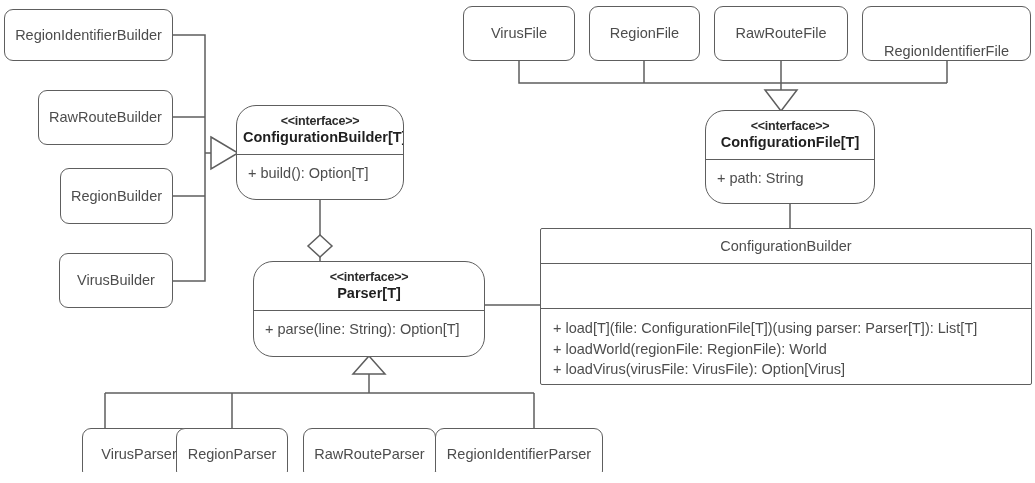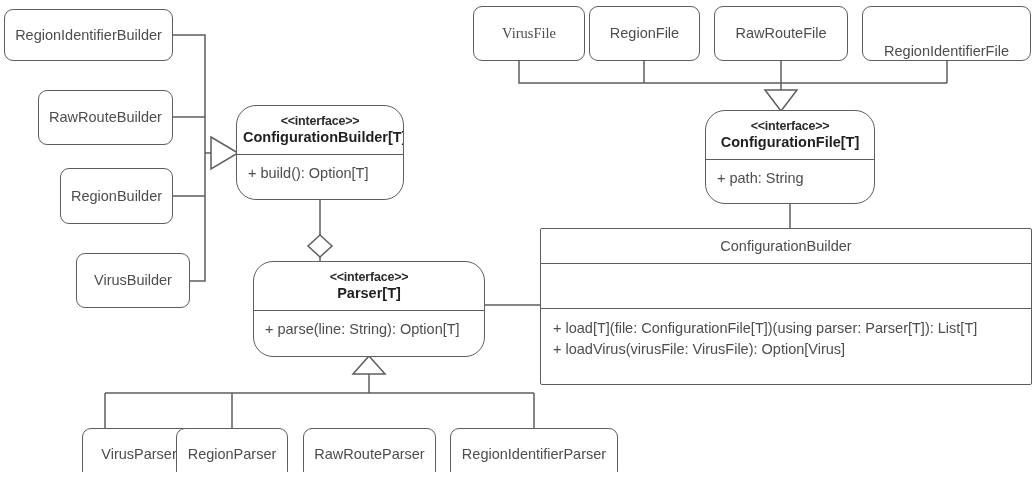--- a/index.html
+++ b/index.html
@@ -155,21 +155,21 @@
   </div>
 
   <div class="node" style="left:38px; top:90px; width:135px; height:55px;">
     <span>RawRouteBuilder</span>
   </div>
 
   <div class="node" style="left:60px; top:168px; width:113px; height:56px;">
     <span>RegionBuilder</span>
   </div>
 
-  <div class="node" style="left:76px; top:253px; width:114px; height:55px;">
+  <div class="node" style="left:59px; top:253px; width:114px; height:55px;">
     <span>VirusBuilder</span>
   </div>
 
   <div class="iface" style="left:236px; top:105px; width:168px; height:95px;">
     <div class="hdr">
       <div class="stereo">&lt;&lt;interface&gt;&gt;</div>
       <div class="cname">ConfigurationBuilder[T]</div>
     </div>
     <div class="compart">
       <div class="opline">+ build(): Option[T]</div>
@@ -179,21 +179,21 @@
   <div class="iface" style="left:253px; top:261px; width:232px; height:96px;">
     <div class="hdr">
       <div class="stereo">&lt;&lt;interface&gt;&gt;</div>
       <div class="cname">Parser[T]</div>
     </div>
     <div class="compart">
       <div class="opline">+ parse(line: String): Option[T]</div>
     </div>
   </div>
 
-  <div class="node" style="left:473px; top:6px; width:112px; height:55px;font-family:Liberation Serif, serif;">
+  <div class="node" style="left:463px; top:6px; width:112px; height:55px;">
     <span>VirusFile</span>
   </div>
 
   <div class="node" style="left:589px; top:6px; width:111px; height:55px;">
     <span>RegionFile</span>
   </div>
 
   <div class="node" style="left:714px; top:6px; width:134px; height:55px;">
     <span>RawRouteFile</span>
   </div>
@@ -210,33 +210,34 @@
     <div class="compart">
       <div class="opline">+ path: String</div>
     </div>
   </div>
 
   <div class="plainclass" style="left:540px; top:228px; width:492px; height:157px;">
     <div class="title">ConfigurationBuilder</div>
     <div class="attrs"></div>
     <div class="ops">
       <div class="opline">+ load[T](file: ConfigurationFile[T])(using parser: Parser[T]): List[T]</div>
+      <div class="opline">+ loadWorld(regionFile: RegionFile): World</div>
       <div class="opline">+ loadVirus(virusFile: VirusFile): Option[Virus]</div>
     </div>
   </div>
 
   <div class="node" style="left:50px; top:428px; width:114px; height:52px;margin-left:32px;">
     <span>VirusParser</span>
   </div>
 
   <div class="node" style="left:176px; top:428px; width:112px; height:52px;">
     <span>RegionParser</span>
   </div>
 
   <div class="node" style="left:303px; top:428px; width:133px; height:52px;">
     <span>RawRouteParser</span>
   </div>
 
-  <div class="node" style="left:450px; top:428px; width:168px; height:52px;">
+  <div class="node" style="left:435px; top:428px; width:168px; height:52px;">
     <span>RegionIdentifierParser</span>
   </div>
 
 </div>
 
 </body></html>

